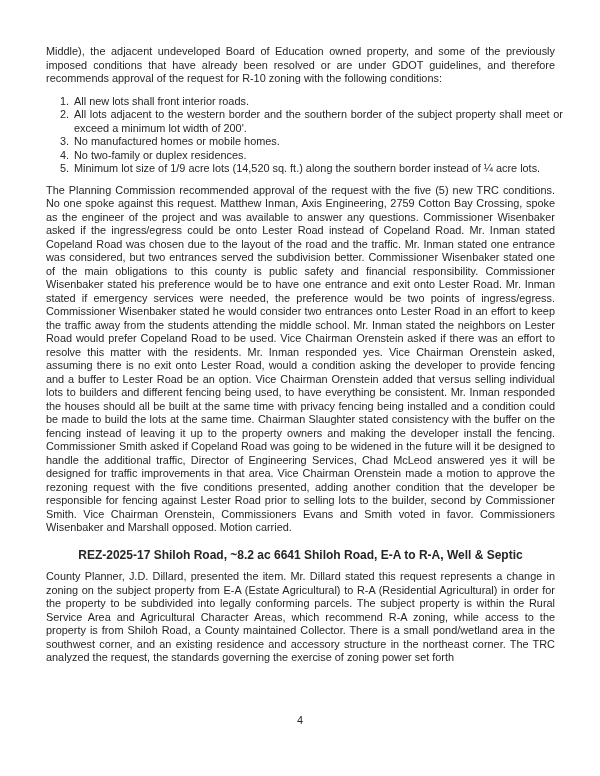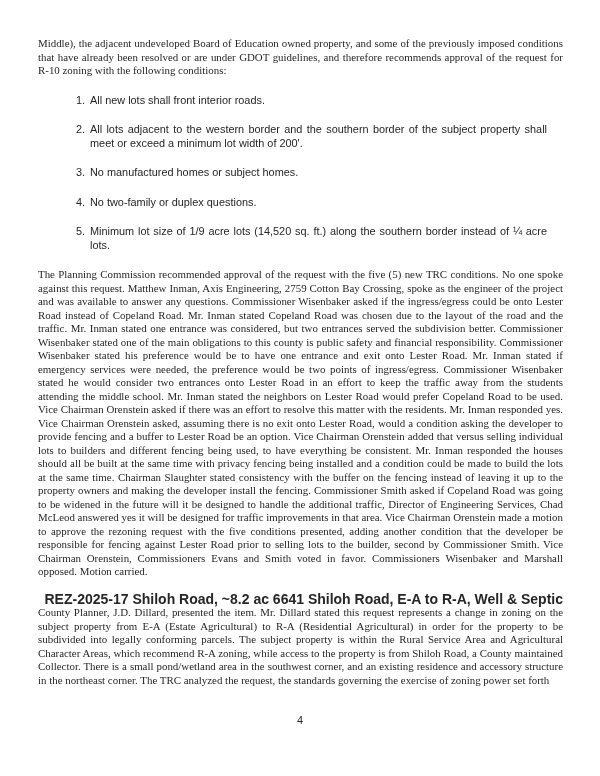--- a/index.html
+++ b/index.html
@@ -15,41 +15,40 @@
     background: #ffffff;
     color: #262626;
     font-family: "Liberation Sans", sans-serif;
     font-size: 10.9px;
     line-height: 13.5px;
     padding: 37px 37px 0 38px;
     text-align: justify;
     overflow: hidden;
   }
   .page p {
-    margin: 0;
-    font-family: Liberation Serif, serif;
+    margin: 8px;
   }
   ol.conditions {
     margin: 9px 0 0 0;
     padding-left: 34px;
   }
   ol.conditions li {
-    margin: 16px;
+    margin: 0;
     padding-left: 2px;
     text-align: justify;
   }
   .para-discussion {
     margin-top: 26px;
   }
   .section-heading {
-    font-size: 14px;
+    font-size: 12px;
     line-height: 13.5px;
     font-weight: bold;
     margin: 14px 0 0 0;
-    text-align: right;
+    text-align: center;
   }
   .para-shiloh {
     margin-top: 0;
   }
   .page-number {
     position: absolute;
     left: 0;
     right: 0;
     top: 714px;
     text-align: center;
@@ -60,22 +59,22 @@
 </head>
 <body>
 
 <div class="page">
 
   <p>Middle), the adjacent undeveloped Board of Education owned property, and some of the previously imposed conditions that have already been resolved or are under GDOT guidelines, and therefore recommends approval of the request for R-10 zoning with the following conditions:</p>
 
   <ol class="conditions">
     <li>All new lots shall front interior roads.</li>
     <li>All lots adjacent to the western border and the southern border of the subject property shall meet or exceed a minimum lot width of 200'.</li>
-    <li>No manufactured homes or subject homes.</li>
-    <li>No two-family or duplex questions.</li>
+    <li>No manufactured homes or mobile homes.</li>
+    <li>No two-family or duplex residences.</li>
     <li>Minimum lot size of 1/9 acre lots (14,520 sq. ft.) along the southern border instead of ¼ acre lots.</li>
   </ol>
 
   <p class="para-discussion">The Planning Commission recommended approval of the request with the five (5) new TRC conditions. No one spoke against this request. Matthew Inman, Axis Engineering, 2759 Cotton Bay Crossing, spoke as the engineer of the project and was available to answer any questions. Commissioner Wisenbaker asked if the ingress/egress could be onto Lester Road instead of Copeland Road. Mr. Inman stated Copeland Road was chosen due to the layout of the road and the traffic. Mr. Inman stated one entrance was considered, but two entrances served the subdivision better. Commissioner Wisenbaker stated one of the main obligations to this county is public safety and financial responsibility. Commissioner Wisenbaker stated his preference would be to have one entrance and exit onto Lester Road. Mr. Inman stated if emergency services were needed, the preference would be two points of ingress/egress. Commissioner Wisenbaker stated he would consider two entrances onto Lester Road in an effort to keep the traffic away from the students attending the middle school. Mr. Inman stated the neighbors on Lester Road would prefer Copeland Road to be used. Vice Chairman Orenstein asked if there was an effort to resolve this matter with the residents. Mr. Inman responded yes. Vice Chairman Orenstein asked, assuming there is no exit onto Lester Road, would a condition asking the developer to provide fencing and a buffer to Lester Road be an option. Vice Chairman Orenstein added that versus selling individual lots to builders and different fencing being used, to have everything be consistent. Mr. Inman responded the houses should all be built at the same time with privacy fencing being installed and a condition could be made to build the lots at the same time. Chairman Slaughter stated consistency with the buffer on the fencing instead of leaving it up to the property owners and making the developer install the fencing. Commissioner Smith asked if Copeland Road was going to be widened in the future will it be designed to handle the additional traffic, Director of Engineering Services, Chad McLeod answered yes it will be designed for traffic improvements in that area. Vice Chairman Orenstein made a motion to approve the rezoning request with the five conditions presented, adding another condition that the developer be responsible for fencing against Lester Road prior to selling lots to the builder, second by Commissioner Smith. Vice Chairman Orenstein, Commissioners Evans and Smith voted in favor. Commissioners Wisenbaker and Marshall opposed. Motion carried.</p>
 
   <h3 class="section-heading">REZ-2025-17 Shiloh Road, ~8.2 ac 6641 Shiloh Road, E-A to R-A, Well &amp; Septic</h3>
 
   <p class="para-shiloh">County Planner, J.D. Dillard, presented the item. Mr. Dillard stated this request represents a change in zoning on the subject property from E-A (Estate Agricultural) to R-A (Residential Agricultural) in order for the property to be subdivided into legally conforming parcels. The subject property is within the Rural Service Area and Agricultural Character Areas, which recommend R-A zoning, while access to the property is from Shiloh Road, a County maintained Collector. There is a small pond/wetland area in the southwest corner, and an existing residence and accessory structure in the northeast corner. The TRC analyzed the request, the standards governing the exercise of zoning power set forth</p>
 
   <div class="page-number">4</div>

